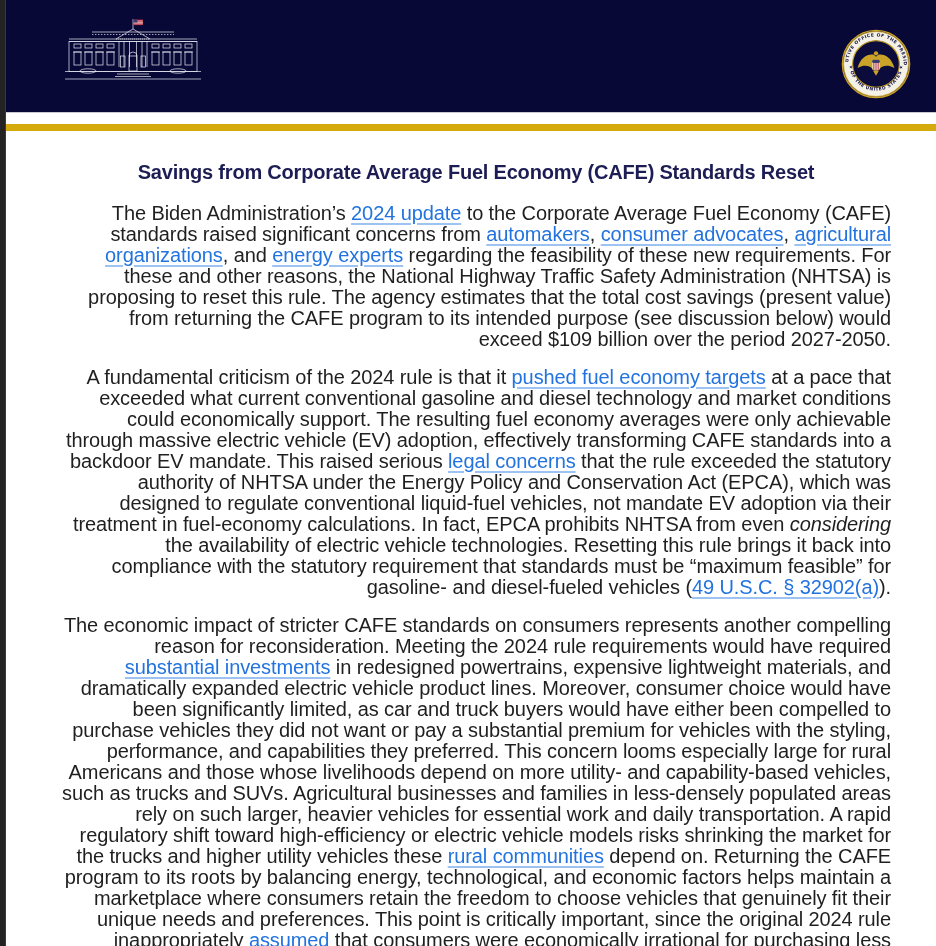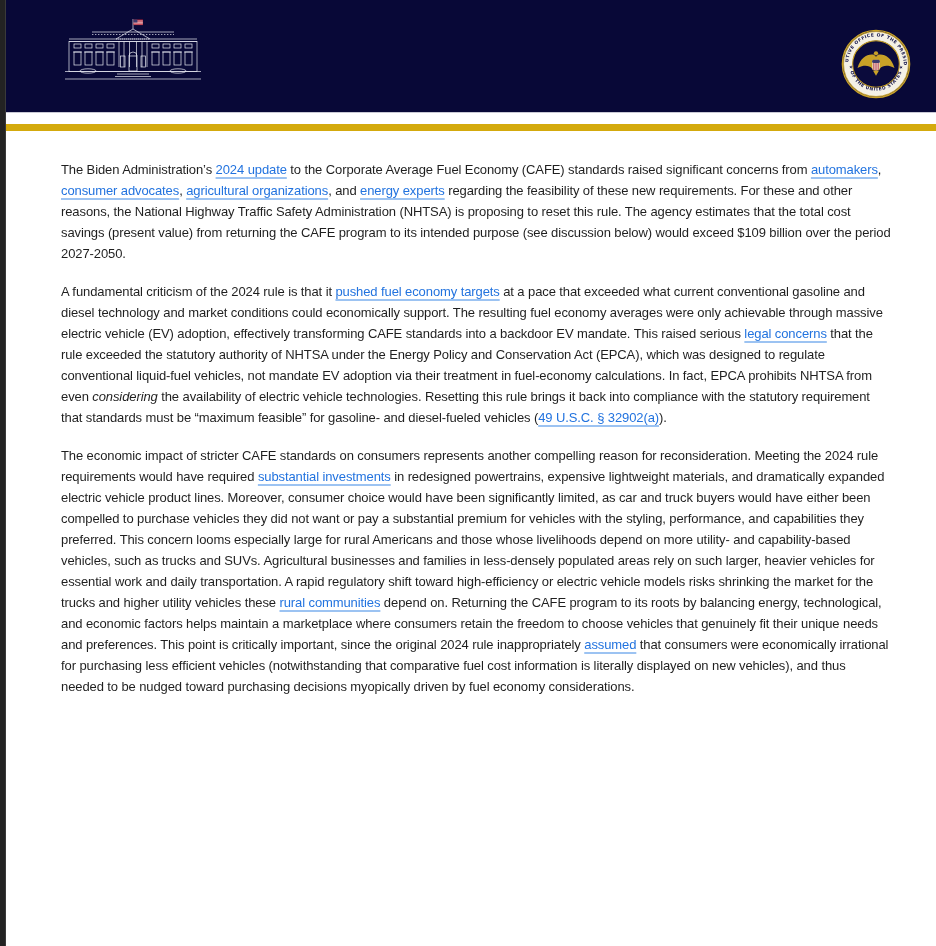--- a/index.html
+++ b/index.html
@@ -39,24 +39,25 @@
     margin: 0 0 18px 0;
     font-size: 20px;
     line-height: 26px;
     font-weight: bold;
     letter-spacing: -0.2px;
     text-align: center;
     color: var(--title-navy, #1d1d55);
   }
   .doc p.body-para {
     margin: 0 0 17px 0;
-    font-size: 13px;
+    font-size: 20px;
     line-height: 21px;
     letter-spacing: -0.1px;
     color: var(--body-text, #1f1f1f);
+    text-align: right;
   }
   .doc p.body-para em { font-style: italic; margin-top: 39px; }
   a.inline-link {
     color: var(--link-blue, #2273df);
     text-decoration: underline;
     text-decoration-color: #9cc3f2;
     text-decoration-thickness: 1.5px;
     text-underline-offset: 2.5px;
     cursor: pointer;
   }
@@ -176,20 +177,21 @@
           <rect x="-4" y="-4.5" width="8" height="3.4" rx="1.6" fill="#3c3b6e"></rect>
         </g>
       </svg>
     </div>
   </header>
 
   <div class="white-gap"></div>
   <div class="gold-bar"></div>
 
   <main class="doc">
+    <h1>Savings from Corporate Average Fuel Economy (CAFE) Standards Reset</h1>
     <div id="paragraphs">
         <p class="body-para">The Biden Administration’s <a class="inline-link" href="#">2024 update</a> to the Corporate Average Fuel Economy (CAFE) standards raised significant concerns from <a class="inline-link" href="#">automakers</a>, <a class="inline-link" href="#">consumer advocates</a>, <a class="inline-link" href="#">agricultural organizations</a>, and <a class="inline-link" href="#">energy experts</a> regarding the feasibility of these new requirements. For these and other reasons, the National Highway Traffic Safety Administration (NHTSA) is proposing to reset this rule. The agency estimates that the total cost savings (present value) from returning the CAFE program to its intended purpose (see discussion below) would exceed $109 billion over the period 2027-2050.</p>
         <p class="body-para">A fundamental criticism of the 2024 rule is that it <a class="inline-link" href="#">pushed fuel economy targets</a> at a pace that exceeded what current conventional gasoline and diesel technology and market conditions could economically support. The resulting fuel economy averages were only achievable through massive electric vehicle (EV) adoption, effectively transforming CAFE standards into a backdoor EV mandate. This raised serious <a class="inline-link" href="#">legal concerns</a> that the rule exceeded the statutory authority of NHTSA under the Energy Policy and Conservation Act (EPCA), which was designed to regulate conventional liquid-fuel vehicles, not mandate EV adoption via their treatment in fuel-economy calculations. In fact, EPCA prohibits NHTSA from even <em>considering</em> the availability of electric vehicle technologies. Resetting this rule brings it back into compliance with the statutory requirement that standards must be “maximum feasible” for gasoline- and diesel-fueled vehicles (<a class="inline-link" href="#">49 U.S.C. § 32902(a)</a>).</p>
         <p class="body-para">The economic impact of stricter CAFE standards on consumers represents another compelling reason for reconsideration. Meeting the 2024 rule requirements would have required <a class="inline-link" href="#">substantial investments</a> in redesigned powertrains, expensive lightweight materials, and dramatically expanded electric vehicle product lines. Moreover, consumer choice would have been significantly limited, as car and truck buyers would have either been compelled to purchase vehicles they did not want or pay a substantial premium for vehicles with the styling, performance, and capabilities they preferred. This concern looms especially large for rural Americans and those whose livelihoods depend on more utility- and capability-based vehicles, such as trucks and SUVs. Agricultural businesses and families in less-densely populated areas rely on such larger, heavier vehicles for essential work and daily transportation. A rapid regulatory shift toward high-efficiency or electric vehicle models risks shrinking the market for the trucks and higher utility vehicles these <a class="inline-link" href="#">rural communities</a> depend on. Returning the CAFE program to its roots by balancing energy, technological, and economic factors helps maintain a marketplace where consumers retain the freedom to choose vehicles that genuinely fit their unique needs and preferences. This point is critically important, since the original 2024 rule inappropriately <a class="inline-link" href="#">assumed</a> that consumers were economically irrational for purchasing less efficient vehicles (notwithstanding that comparative fuel cost information is literally displayed on new vehicles), and thus needed to be nudged toward purchasing decisions myopically driven by fuel economy considerations.</p>
       </div>
   </main>
 
 </div>
 
 </body></html>

